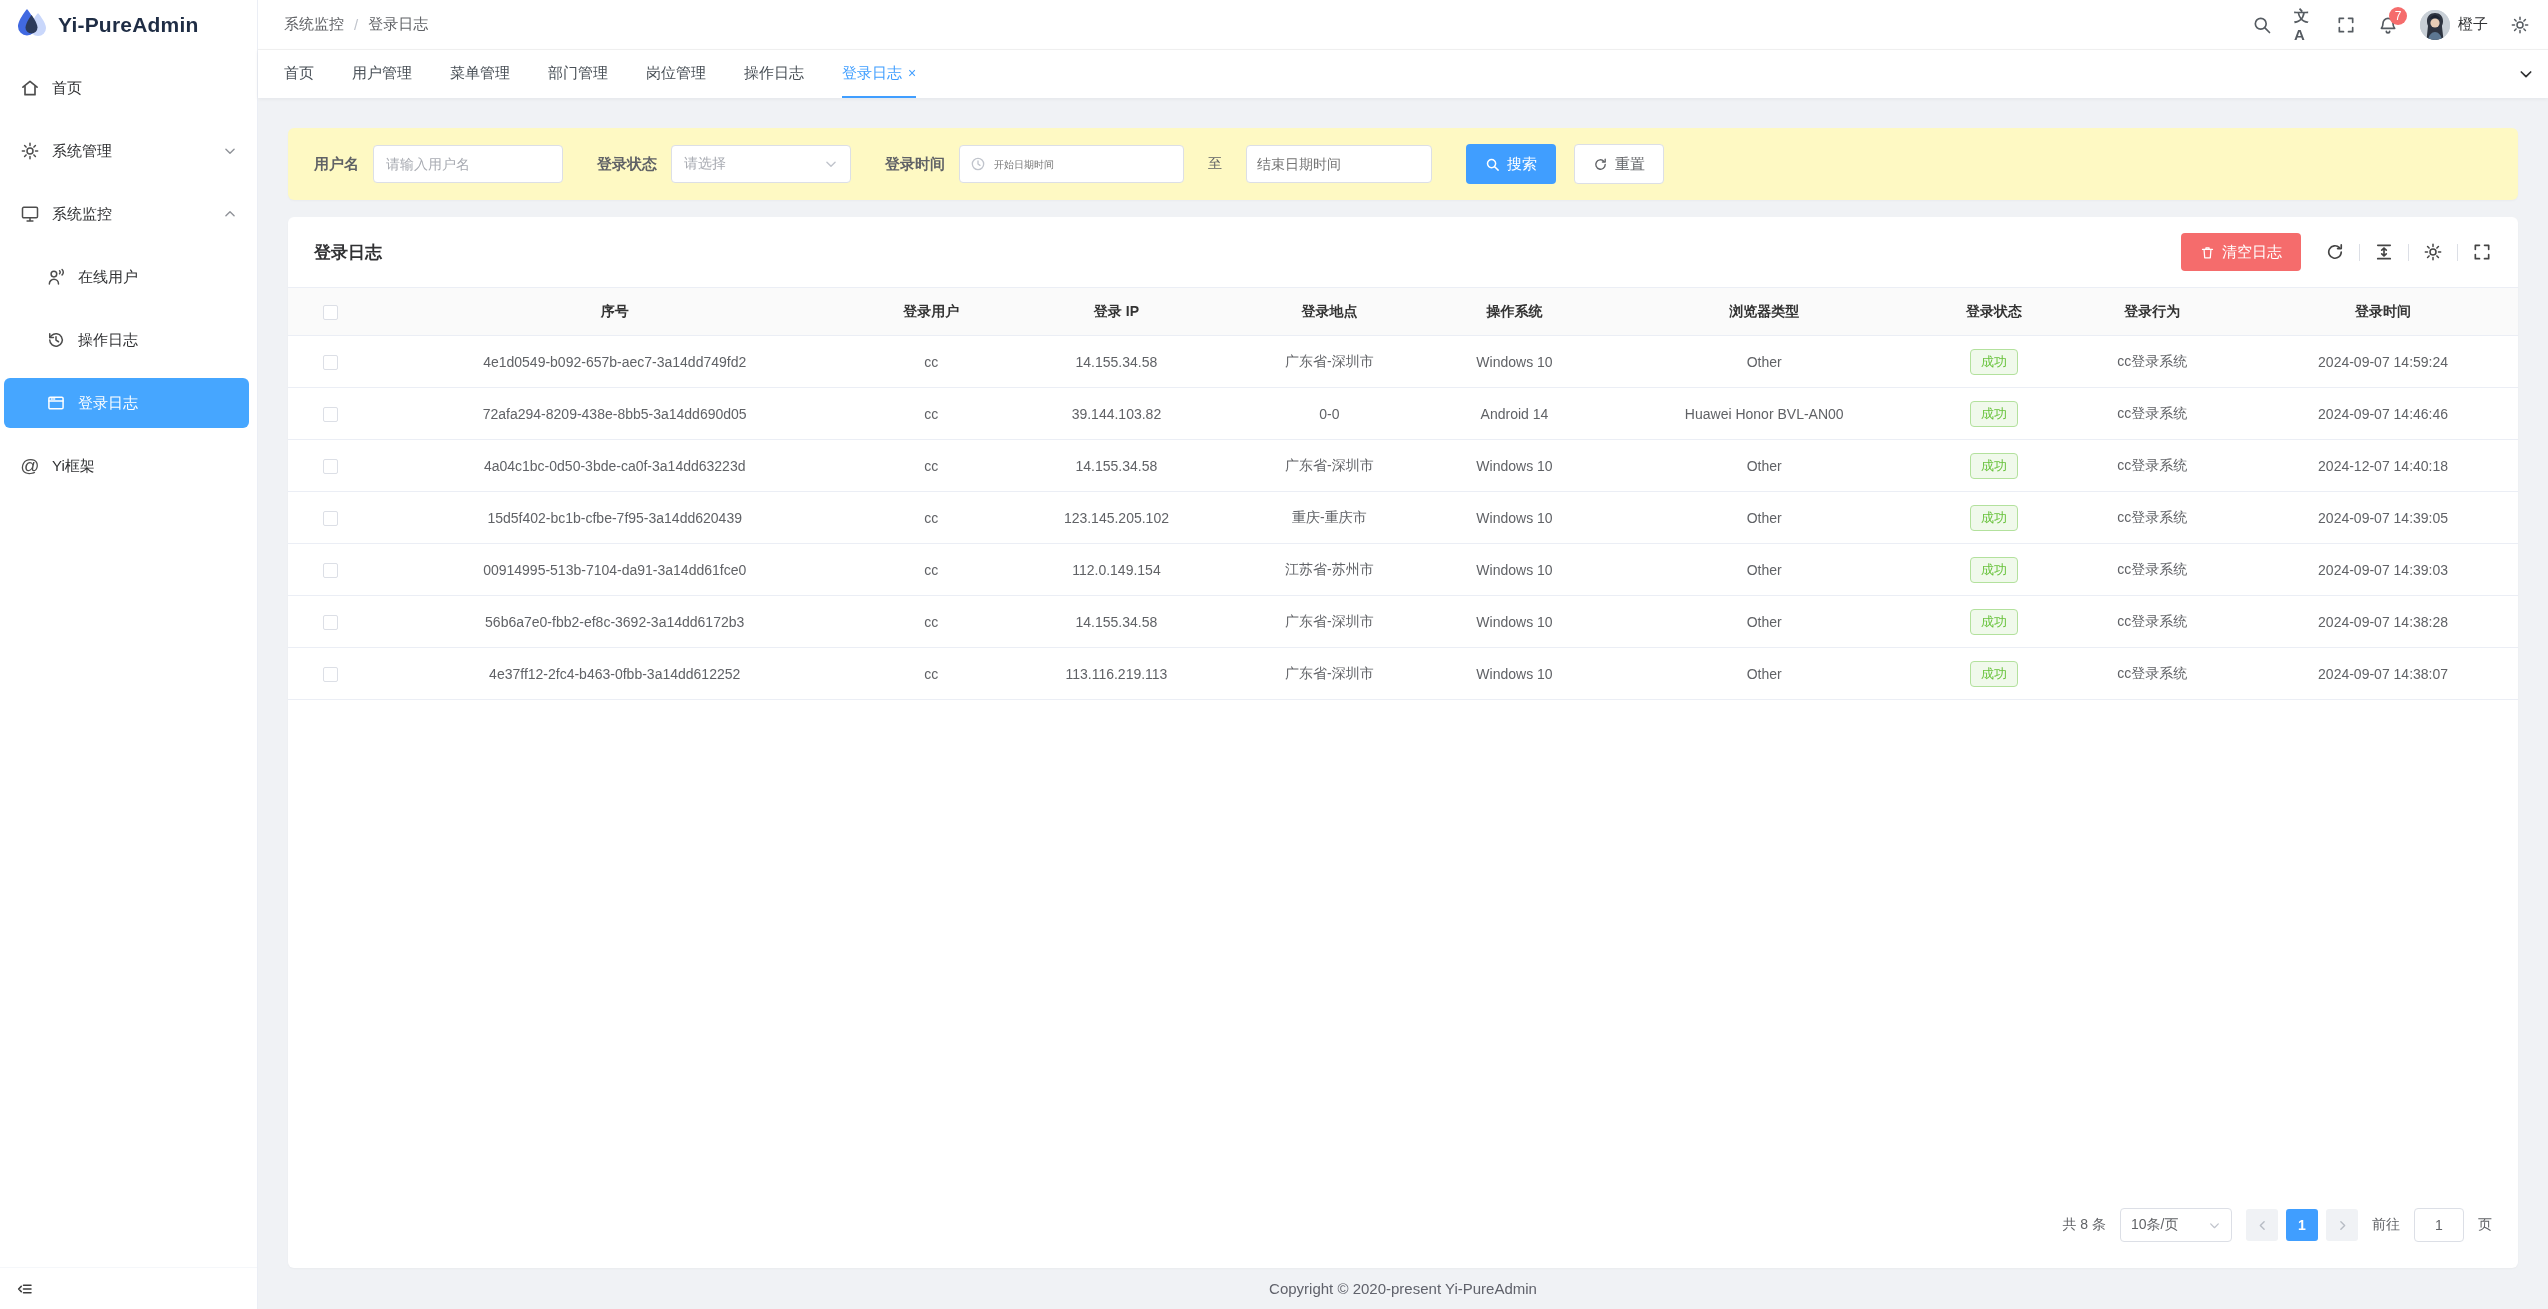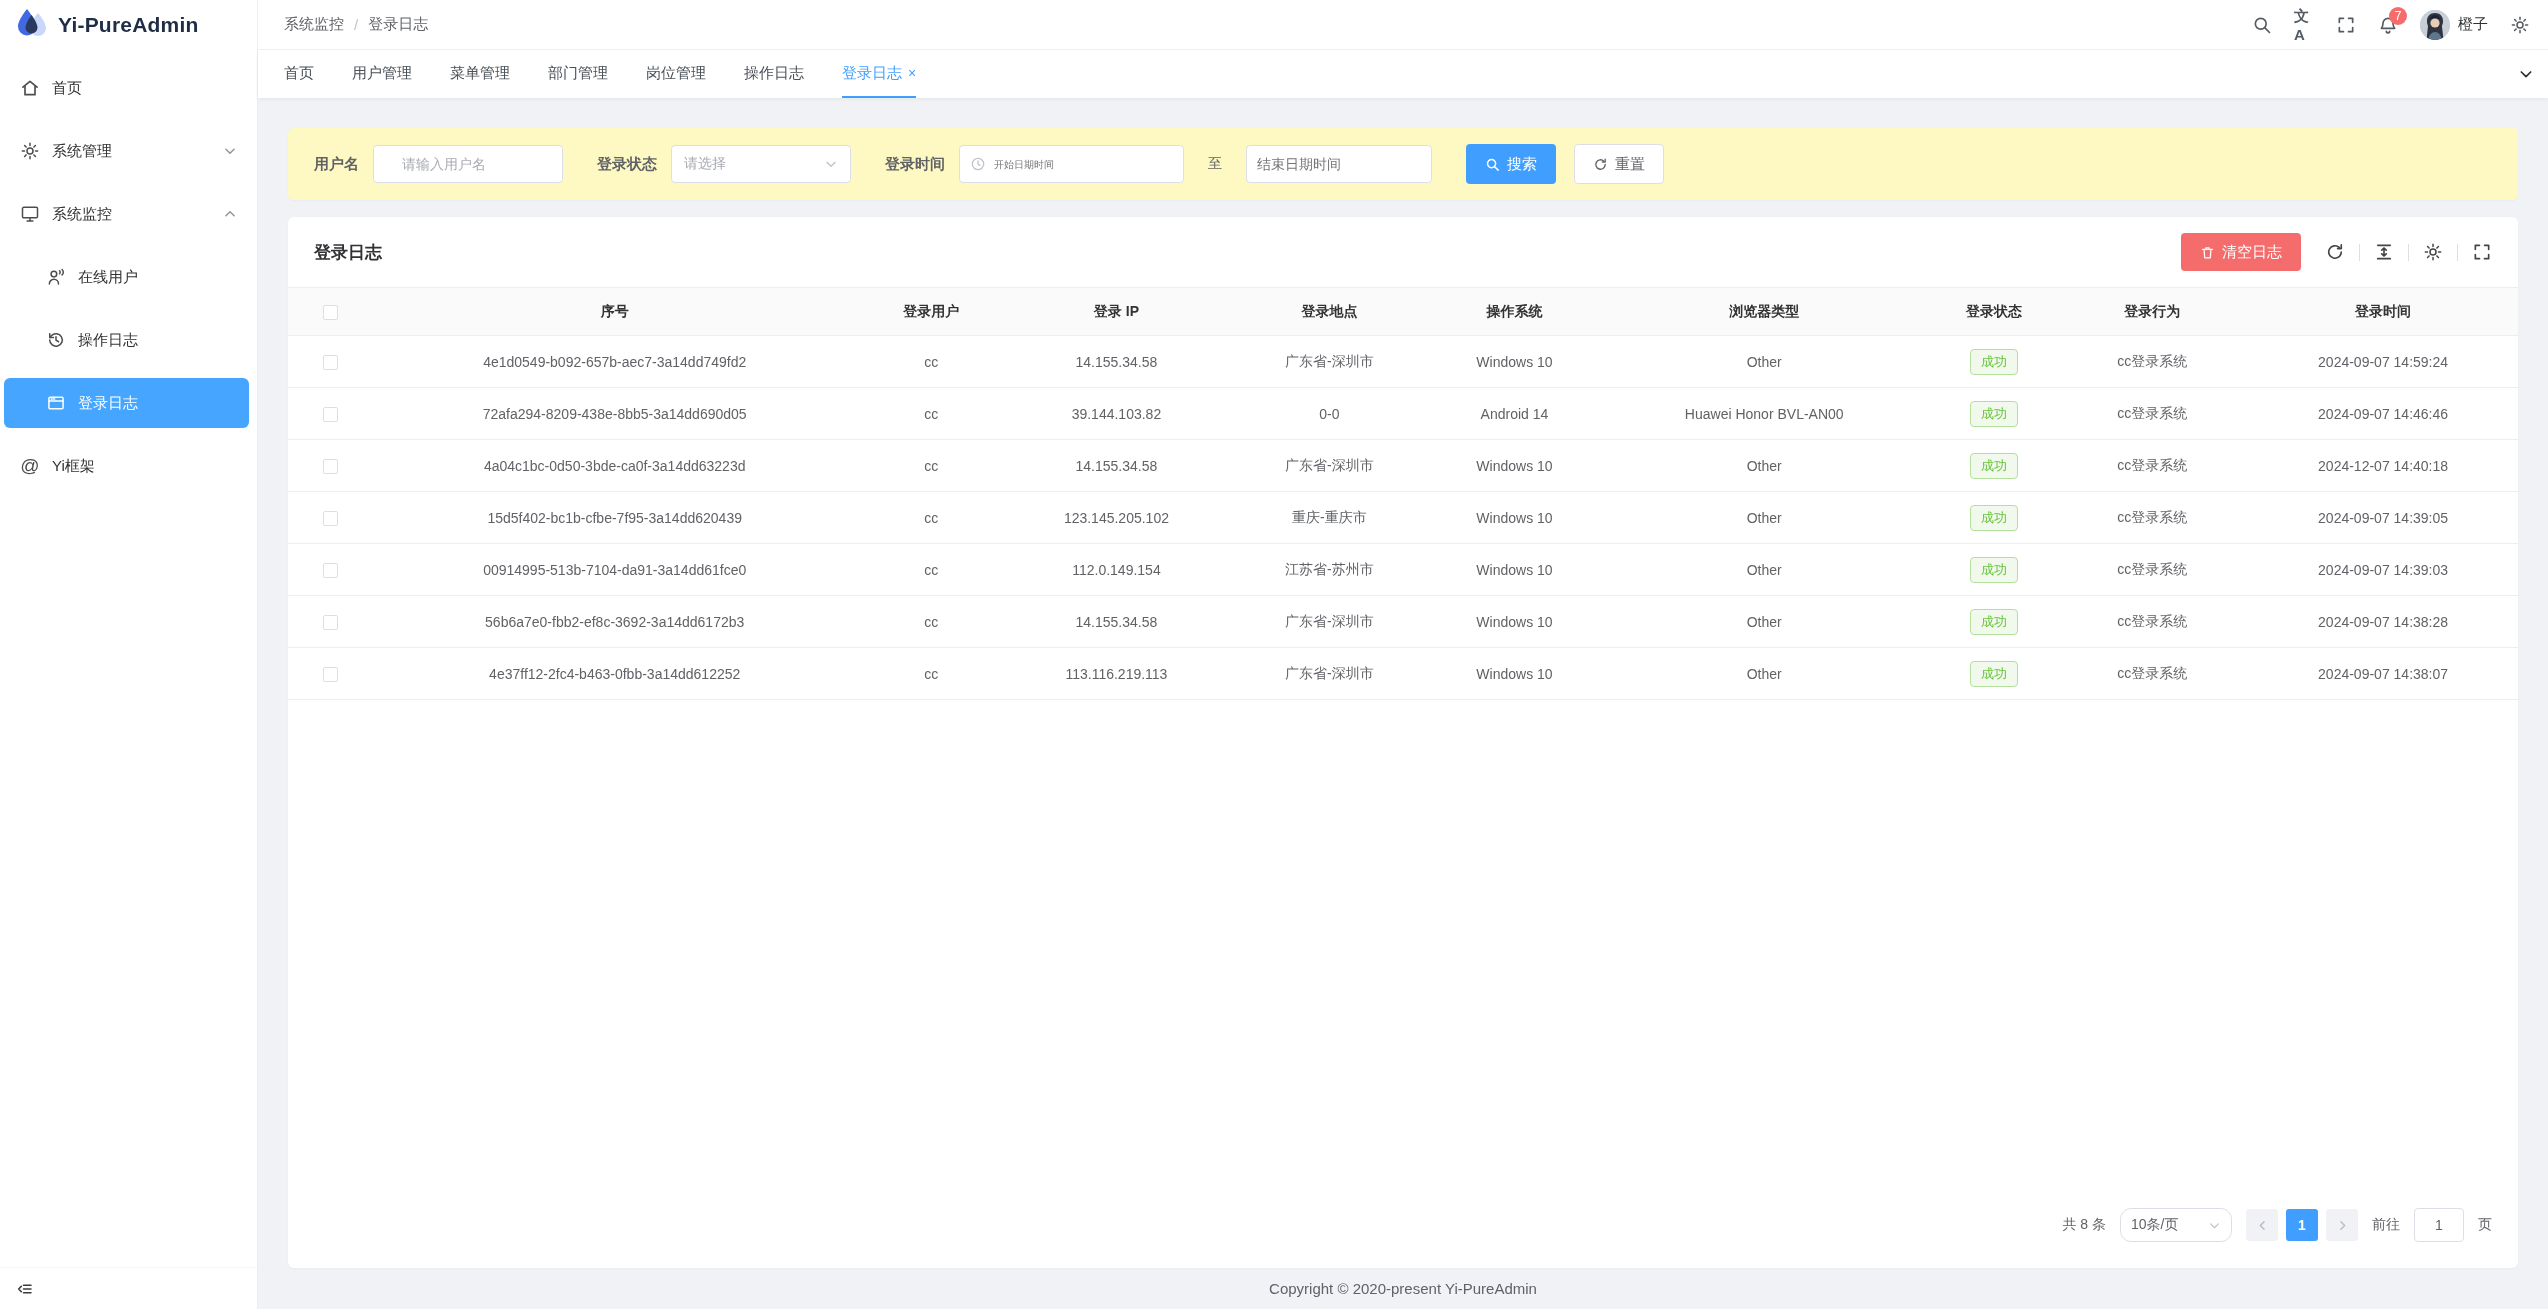--- a/index.html
+++ b/index.html
@@ -47,21 +47,21 @@
   .tab-close { font-size:14px; color:#409eff; }
   .tab-more { position:absolute; right:14px; top:0; height:48px; display:flex; align-items:center; cursor:pointer; color:#303133; }
   .tab-more svg { width:16px; height:16px; }
 
   .content { flex:1; padding:30px 30px 0; display:flex; flex-direction:column; min-height:0; }
 
   
   .search-card { background:#fef9c3; border-radius:6px; height:72px; display:flex; align-items:center; padding:0 26px; margin-bottom:17px; box-shadow:0 1px 2px rgba(0,0,0,.03); }
   .form-item { display:flex; align-items:center; gap:14px; margin-right:34px; }
   .form-label { font-weight:700; color:#606266; font-size:15px; white-space:nowrap; }
-  .el-input { height:38px; border:1px solid #dcdfe6; border-radius:4px; background:#fff; display:flex; align-items:center; padding:0 28px; }
+  .el-input { height:38px; border:1px solid #dcdfe6; border-radius:4px; background:#fff; display:flex; align-items:center; padding:0 12px; }
   .el-input input { border:none; outline:none; width:100%; font-size:14px; color:#606266; font-family:inherit; background:transparent; }
   .el-input input::placeholder { color:#a8abb2; }
   .w-username { width:190px; }
   .el-select { width:180px; height:38px; border:1px solid #dcdfe6; border-radius:4px; display:flex; align-items:center; justify-content:space-between; padding:0 12px; color:#a8abb2; cursor:pointer; background:#fff; }
   .el-select .sel-chev { width:14px; height:14px; color:#c0c4cc; }
   .date-box { height:38px; border:1px solid #dcdfe6; border-radius:4px; display:flex; align-items:center; padding:0 10px; gap:8px; background:#fff; }
   .date-box .clock { width:16px; height:16px; color:#c0c4cc; flex-shrink:0; }
   .date-start { width:225px; }
   .date-end { width:186px; }
   .range-sep { color:#606266; margin:0 10px; }
@@ -81,21 +81,21 @@
   .tool-sep { width:1px; height:17px; background:#dcdfe6; }
 
   table.log-table { width:100%; border-collapse:collapse; table-layout:fixed; }
   .log-table th { height:48px; background:#fafafa; color:#333; font-weight:700; font-size:14px; border-top:1px solid #ebeef5; border-bottom:1px solid #ebeef5; text-align:center; }
   .log-table td { height:52px; border-bottom:1px solid #ebeef5; text-align:center; color:#606266; font-size:14px; overflow:hidden; white-space:nowrap; text-overflow:ellipsis; }
   .checkbox { width:15px; height:15px; border:1px solid #dcdfe6; border-radius:2px; background:#fff; display:inline-block; vertical-align:middle; cursor:pointer; }
   .tag-success { display:inline-block; height:26px; line-height:24px; padding:0 10px; font-size:13px; color:#67c23a; background:#f0f9eb; border:1px solid #b3e19d; border-radius:4px; }
 
   .card-spacer { flex:1; }
   .pagination { display:flex; align-items:center; justify-content:flex-end; gap:14px; padding:0 26px 26px; color:#606266; font-size:14px; }
-  .page-size { width:112px; height:34px; border:1px solid #dcdfe6; border-radius:11px; display:flex; align-items:center; justify-content:space-between; padding:0 10px; color:#606266; cursor:pointer; background:#fff; }
+  .page-size { width:112px; height:34px; border:1px solid #dcdfe6; border-radius:4px; display:flex; align-items:center; justify-content:space-between; padding:0 10px; color:#606266; cursor:pointer; background:#fff; }
   .page-size svg { width:13px; height:13px; color:#c0c4cc; }
   .pager { display:flex; align-items:center; gap:8px; }
   .page-btn { width:32px; height:32px; border-radius:3px; background:#f0f2f5; display:flex; align-items:center; justify-content:center; color:#b7bcc4; cursor:pointer; }
   .page-btn svg { width:13px; height:13px; }
   .page-num { width:32px; height:32px; border-radius:3px; background:#409eff; color:#fff; font-weight:700; display:flex; align-items:center; justify-content:center; cursor:pointer; }
   .goto-input { width:50px; height:34px; border:1px solid #dcdfe6; border-radius:4px; text-align:center; font-size:14px; color:#606266; outline:none; font-family:inherit; }
 
   .page-footer { height:41px; display:flex; align-items:center; justify-content:center; color:#60626b; font-size:15px; }
 </style>
 </head>

